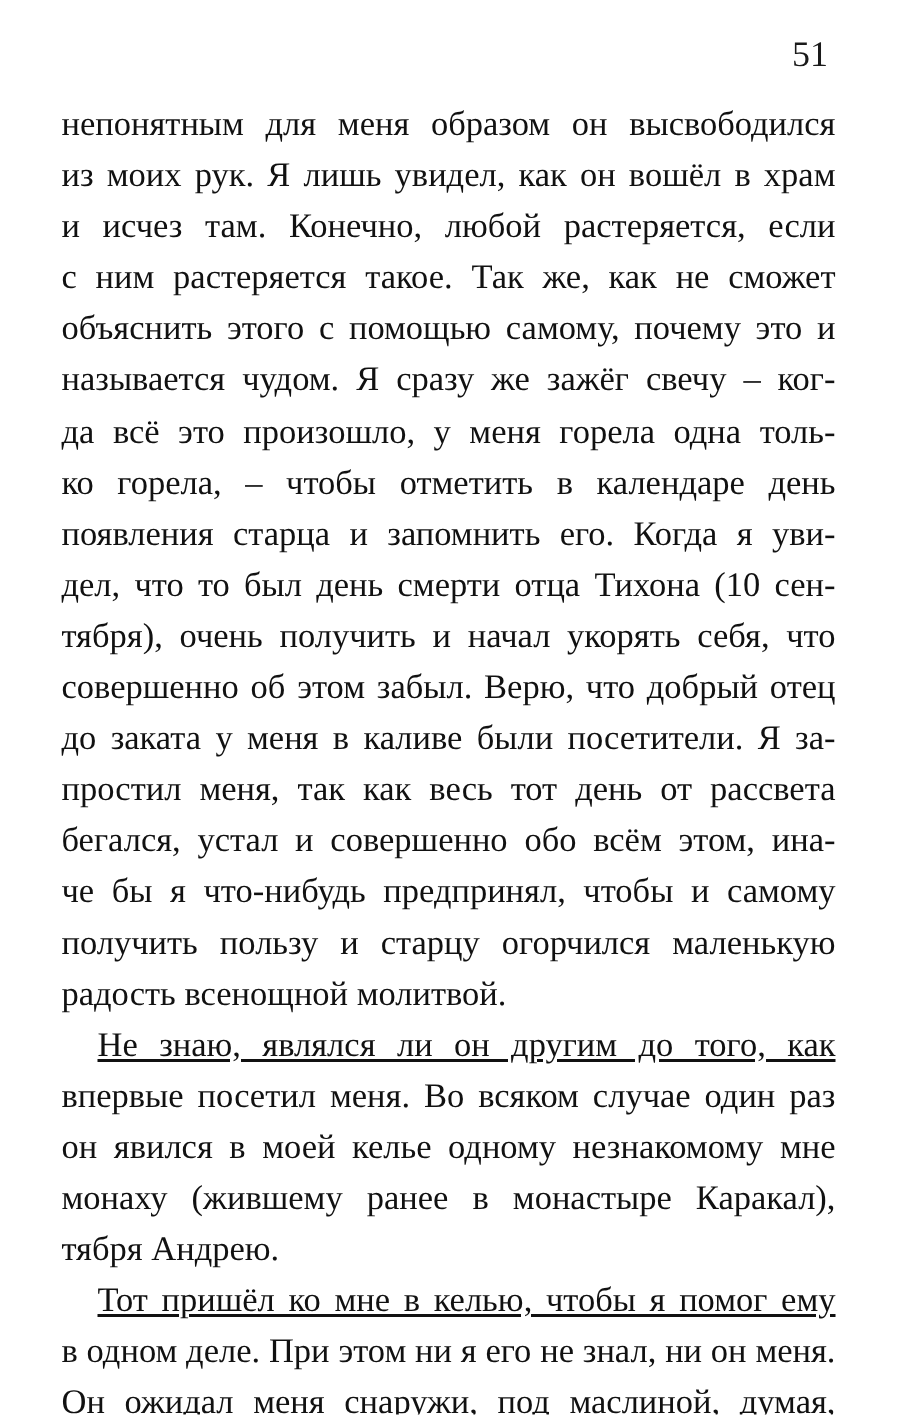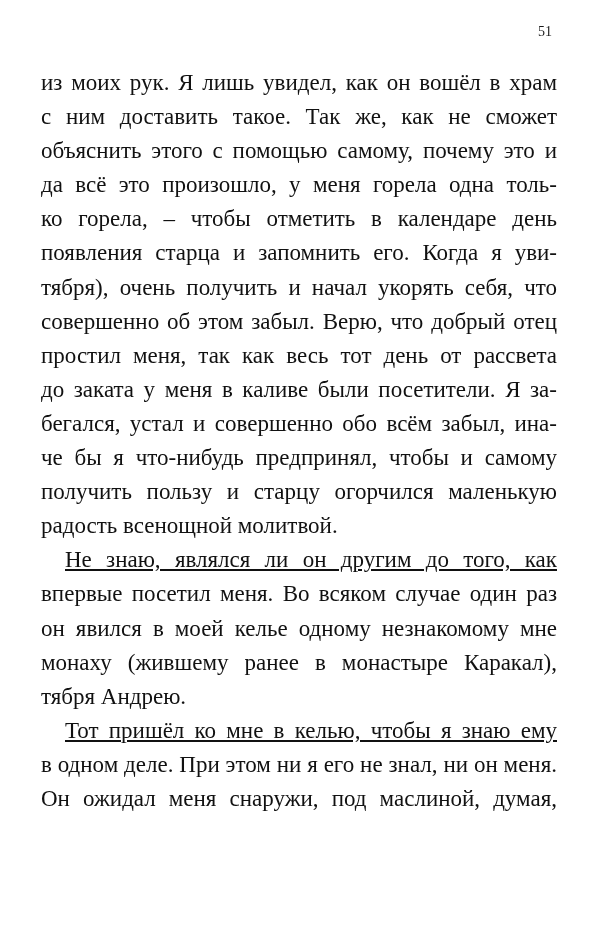--- a/index.html
+++ b/index.html
@@ -1,20 +1,20 @@
 <!DOCTYPE html>
 <html><head>
 <meta charset="utf-8">
 <style>
   html, body { margin: 0; padding: 0; background: #ffffff; }
   body { width: 600px; height: 943px; position: relative; overflow: hidden; }
   .page-number {
     position: absolute; top: 24px; right: 48px;
     font-family: "Liberation Serif", "DejaVu Serif", serif;
-    font-size: 14px; color: #1a1a1a;
+    font-size: 24px; color: #1a1a1a;
   }
   .text-block {
     position: absolute; left: 41px; top: 66px; width: 516px;
     font-family: "Liberation Serif", "DejaVu Serif", serif;
     font-size: 23px; color: #111111;
   }
   .line {
     display: block; height: 34.1px; line-height: 34.1px;
     text-align: justify; text-align-last: justify; white-space: nowrap;
     overflow: visible;
@@ -23,43 +23,47 @@
   .line.indent { padding-left: 24px; text-decoration: underline; }
 </style>
 </head>
 <body>
 
 <div class="page-number">51</div>
 
 <div class="text-block">
 
   <div>
+    <span class="line">непонятным для меня образом он высвободился</span>
     <span class="line">из моих рук. Я лишь увидел, как он вошёл в храм</span>
-    <span class="line">с ним доставить такое. Так же, как не сможет</span>
+    <span class="line">и исчез там. Конечно, любой растеряется, если</span>
+    <span class="line">с ним растеряется такое. Так же, как не сможет</span>
     <span class="line">объяснить этого с помощью самому, почему это и</span>
+    <span class="line">называется чудом. Я сразу же зажёг свечу – ког-</span>
     <span class="line">да всё это произошло, у меня горела одна толь-</span>
     <span class="line">ко горела, – чтобы отметить в календаре день</span>
     <span class="line">появления старца и запомнить его. Когда я уви-</span>
+    <span class="line">дел, что то был день смерти отца Тихона (10 сен-</span>
     <span class="line">тября), очень получить и начал укорять себя, что</span>
     <span class="line">совершенно об этом забыл. Верю, что добрый отец</span>
+    <span class="line">до заката у меня в каливе были посетители. Я за-</span>
     <span class="line">простил меня, так как весь тот день от рассвета</span>
-    <span class="line">до заката у меня в каливе были посетители. Я за-</span>
-    <span class="line">бегался, устал и совершенно обо всём забыл, ина-</span>
+    <span class="line">бегался, устал и совершенно обо всём этом, ина-</span>
     <span class="line">че бы я что-нибудь предпринял, чтобы и самому</span>
     <span class="line">получить пользу и старцу огорчился маленькую</span>
     <span class="line last">радость всенощной молитвой.</span>
   </div>
 
   <div>
     <span class="line indent">Не знаю, являлся ли он другим до того, как</span>
     <span class="line">впервые посетил меня. Во всяком случае один раз</span>
     <span class="line">он явился в моей келье одному незнакомому мне</span>
     <span class="line">монаху (жившему ранее в монастыре Каракал),</span>
     <span class="line last">тября Андрею.</span>
   </div>
 
   <div>
-    <span class="line indent">Тот пришёл ко мне в келью, чтобы я знаю ему</span>
+    <span class="line indent">Тот пришёл ко мне в келью, чтобы я помог ему</span>
     <span class="line">в одном деле. При этом ни я его не знал, ни он меня.</span>
     <span class="line">Он ожидал меня снаружи, под маслиной, думая,</span>
 
   </div>
 </div>
 
 </body></html>

